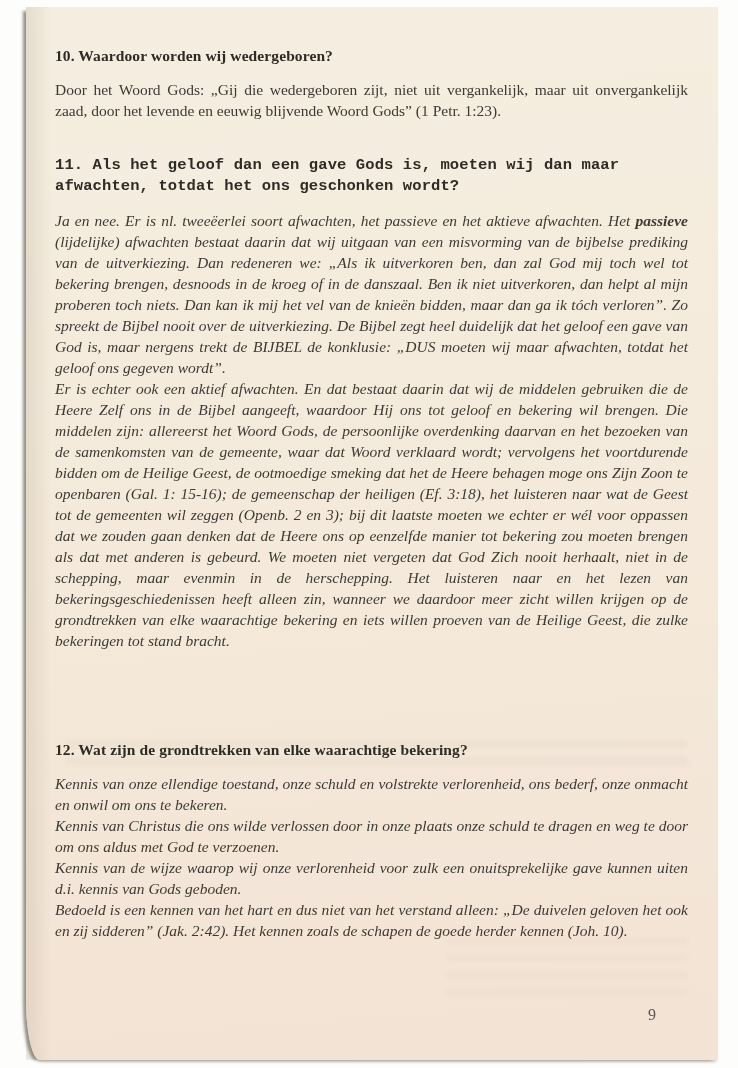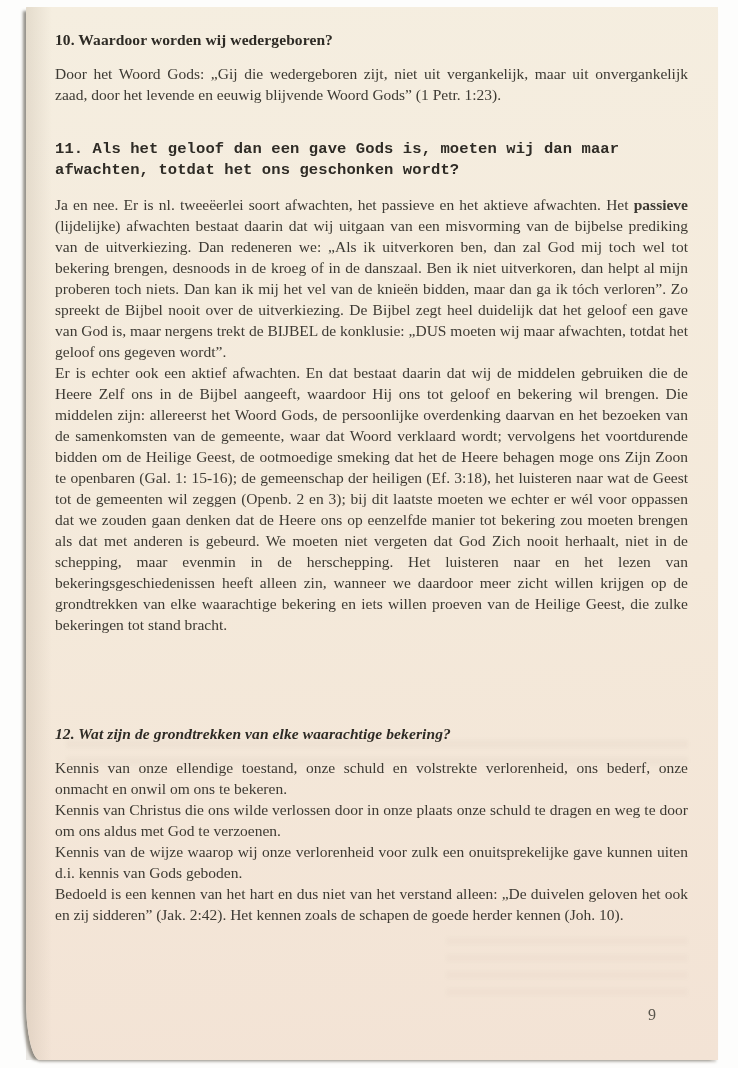--- a/index.html
+++ b/index.html
@@ -37,36 +37,37 @@
     pointer-events: none;
   }
   .page-content {
     position: relative;
     box-sizing: border-box;
     padding: 22px 30px 0 29px;
     color: #3d3a33;
     font-size: 15.5px;
     line-height: 21px;
     text-align: justify;
+    margin-top: 16px;
   }
   .q-heading {
     font-size: 15.5px;
     line-height: 21px;
     font-weight: 700;
     color: #2e2b25;
     margin: 0 0 13px 0;
     text-align: left;
     letter-spacing: 0.1px;
   }
   .q-heading.h11 { margin-top: 34px; font-family: Liberation Mono, monospace; }
-  .q-heading.h12 { margin-top: 88px; font-style: italic; }
+  .q-heading.h12 { margin-top: 88px; }
   .para {
     margin: 0;
   }
-  .answer-block .para { margin: 0; }
+  .answer-block .para { margin: 0; font-style: italic; }
   .page-number {
     position: absolute;
     right: 62px;
     bottom: 36px;
     font-size: 16px;
     color: #5a564d;
   }
   
   .bleed-through {
     position: absolute;

